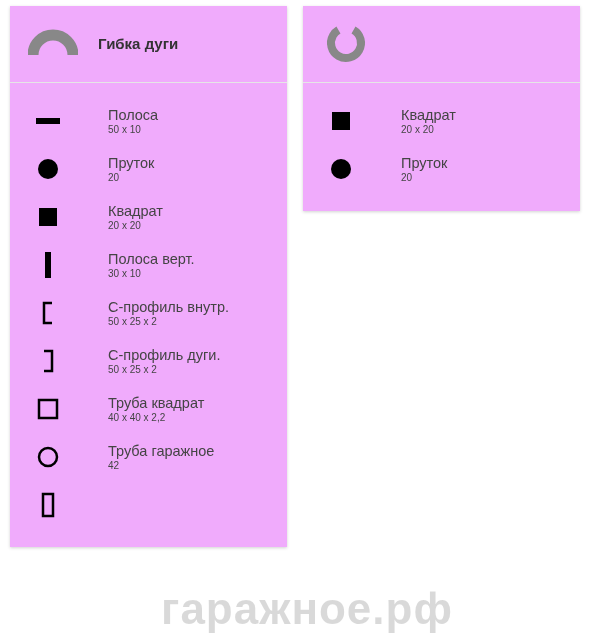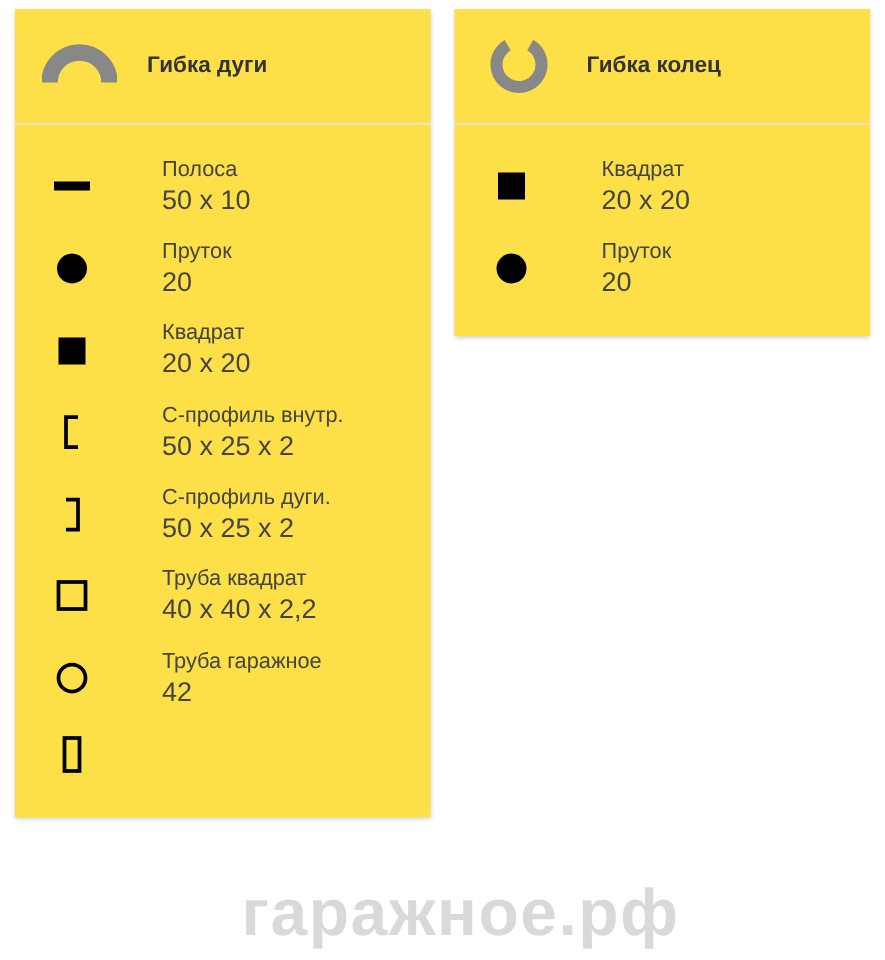--- a/index.html
+++ b/index.html
@@ -11,21 +11,21 @@
     position: relative;
     overflow: hidden;
   }
   .container {
     display: flex;
     gap: 16px;
     padding: 6px 10px;
     align-items: flex-start;
   }
   .panel {
-    background: #fde047;
+    background: #f0abfc;
     box-shadow: 0 1px 3px rgba(0,0,0,0.18);
     flex: 1;
   }
   .panel-header {
     display: flex;
     align-items: center;
     gap: 20px;
     padding: 16px 18px 18px 18px;
     border-bottom: 1px solid #e6e6e6;
   }
@@ -59,21 +59,21 @@
     flex-shrink: 0;
   }
   .item-text {
     line-height: 1.25;
   }
   .item-label {
     font-size: 14.5px;
     color: #444;
   }
   .item-dims {
-    font-size: 18px;
+    font-size: 10px;
     color: #444;
   }
   .watermark {
     position: absolute;
     bottom: 6px;
     left: 12px;
     width: 100%;
     text-align: center;
     font-size: 44px;
     font-weight: 700;
@@ -127,20 +127,31 @@
           <svg width="30" height="24" viewBox="0 0 30 24">
               <rect x="6" y="3" width="18" height="18" fill="#000"></rect>
             </svg>
         </span>
         <span class="item-text">
           <div class="item-label">Квадрат</div>
           <div class="item-dims">20 x 20</div>
         </span>
       </div>
 
+      <div class="item">
+        <span class="item-icon">
+          <svg width="30" height="30" viewBox="0 0 30 30">
+              <rect x="12" y="2" width="6" height="26" fill="#000"></rect>
+            </svg>
+        </span>
+        <span class="item-text">
+          <div class="item-label">Полоса верт.</div>
+          <div class="item-dims">30 x 10</div>
+        </span>
+      </div>
 
       <div class="item">
         <span class="item-icon">
           <svg width="30" height="26" viewBox="0 0 30 26">
             <path d="M 19 3 L 11 3 L 11 23 L 19 23" stroke="#000" stroke-width="2.5" fill="none"></path>
           </svg>
         </span>
         <span class="item-text">
           <div class="item-label">C-профиль внутр.</div>
           <div class="item-dims">50 x 25 x 2</div>
@@ -194,21 +205,20 @@
     </div>
   </div>
 
   <div class="panel">
     <div class="panel-header">
       <span class="panel-header-icon">
         <svg width="44" height="44" viewBox="0 0 44 44">
           <circle cx="22" cy="22" r="15" stroke="#888" stroke-width="8" fill="none" stroke-dasharray="78 16" transform="rotate(-60 22 22)"></circle>
         </svg>
       </span>
-      <span class="panel-title">Гибка колец</span>
     </div>
     <div class="item-list">
 
       <div class="item">
         <span class="item-icon">
           <svg width="30" height="24" viewBox="0 0 30 24">
               <rect x="6" y="3" width="18" height="18" fill="#000"></rect>
             </svg>
         </span>
         <span class="item-text">

